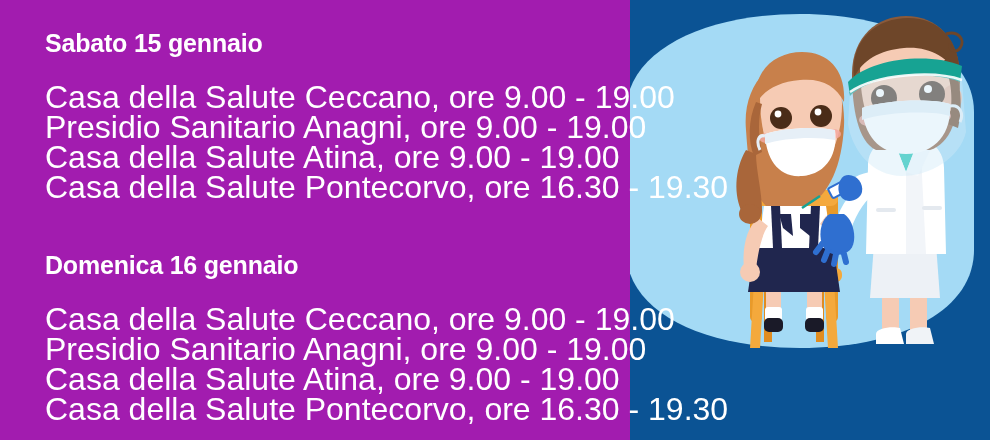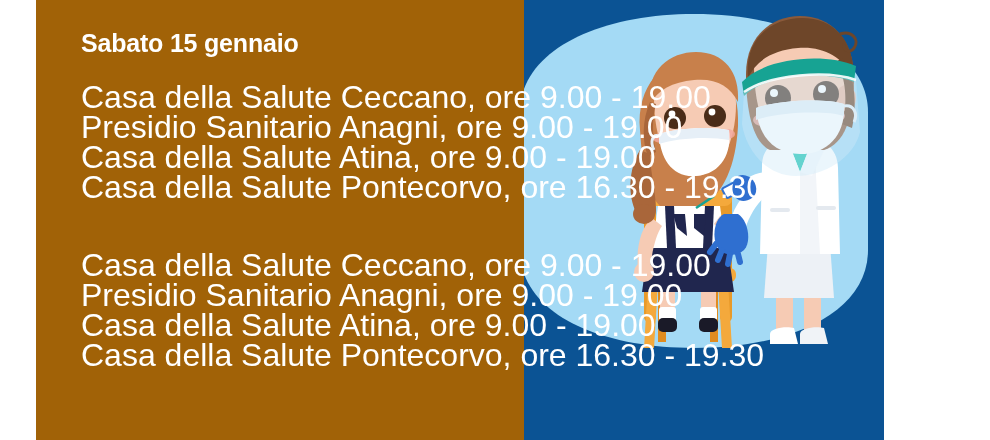--- a/index.html
+++ b/index.html
@@ -3,26 +3,25 @@
 <meta charset="utf-8">
 <title>Vaccination Schedule Banner</title>
 <style>
   html, body {
     margin: 0;
     padding: 0;
     background: #ffffff;
   }
   .banner {
     position: relative;
-    width: 848px;
+    width: 990px;
     height: 440px;
     overflow: hidden;
-    background: #a16207;
+    background: #a21caf;
     font-family: "Liberation Sans", sans-serif;
-    margin-left: 36px;
     -webkit-font-smoothing: antialiased;
   }
 
   
   .text-col {
     position: absolute;
     left: 45px;
     top: 0;
     width: 600px;
     height: 440px;
@@ -251,20 +250,21 @@
       <h2 class="day-heading">Sabato 15 gennaio</h2>
       <ul class="session-list">
         <li class="session-item">Casa della Salute Ceccano, ore 9.00 - 19.00</li>
         <li class="session-item">Presidio Sanitario Anagni, ore 9.00 - 19.00</li>
         <li class="session-item">Casa della Salute Atina, ore 9.00 - 19.00</li>
         <li class="session-item">Casa della Salute Pontecorvo, ore 16.30 - 19.30</li>
       </ul>
     </div>
 
     <div class="schedule-block block-sun">
+      <h2 class="day-heading">Domenica 16 gennaio</h2>
       <ul class="session-list">
         <li class="session-item">Casa della Salute Ceccano, ore 9.00 - 19.00</li>
         <li class="session-item">Presidio Sanitario Anagni, ore 9.00 - 19.00</li>
         <li class="session-item">Casa della Salute Atina, ore 9.00 - 19.00</li>
         <li class="session-item">Casa della Salute Pontecorvo, ore 16.30 - 19.30</li>
       </ul>
     </div>
 
   </div>
 </div>

